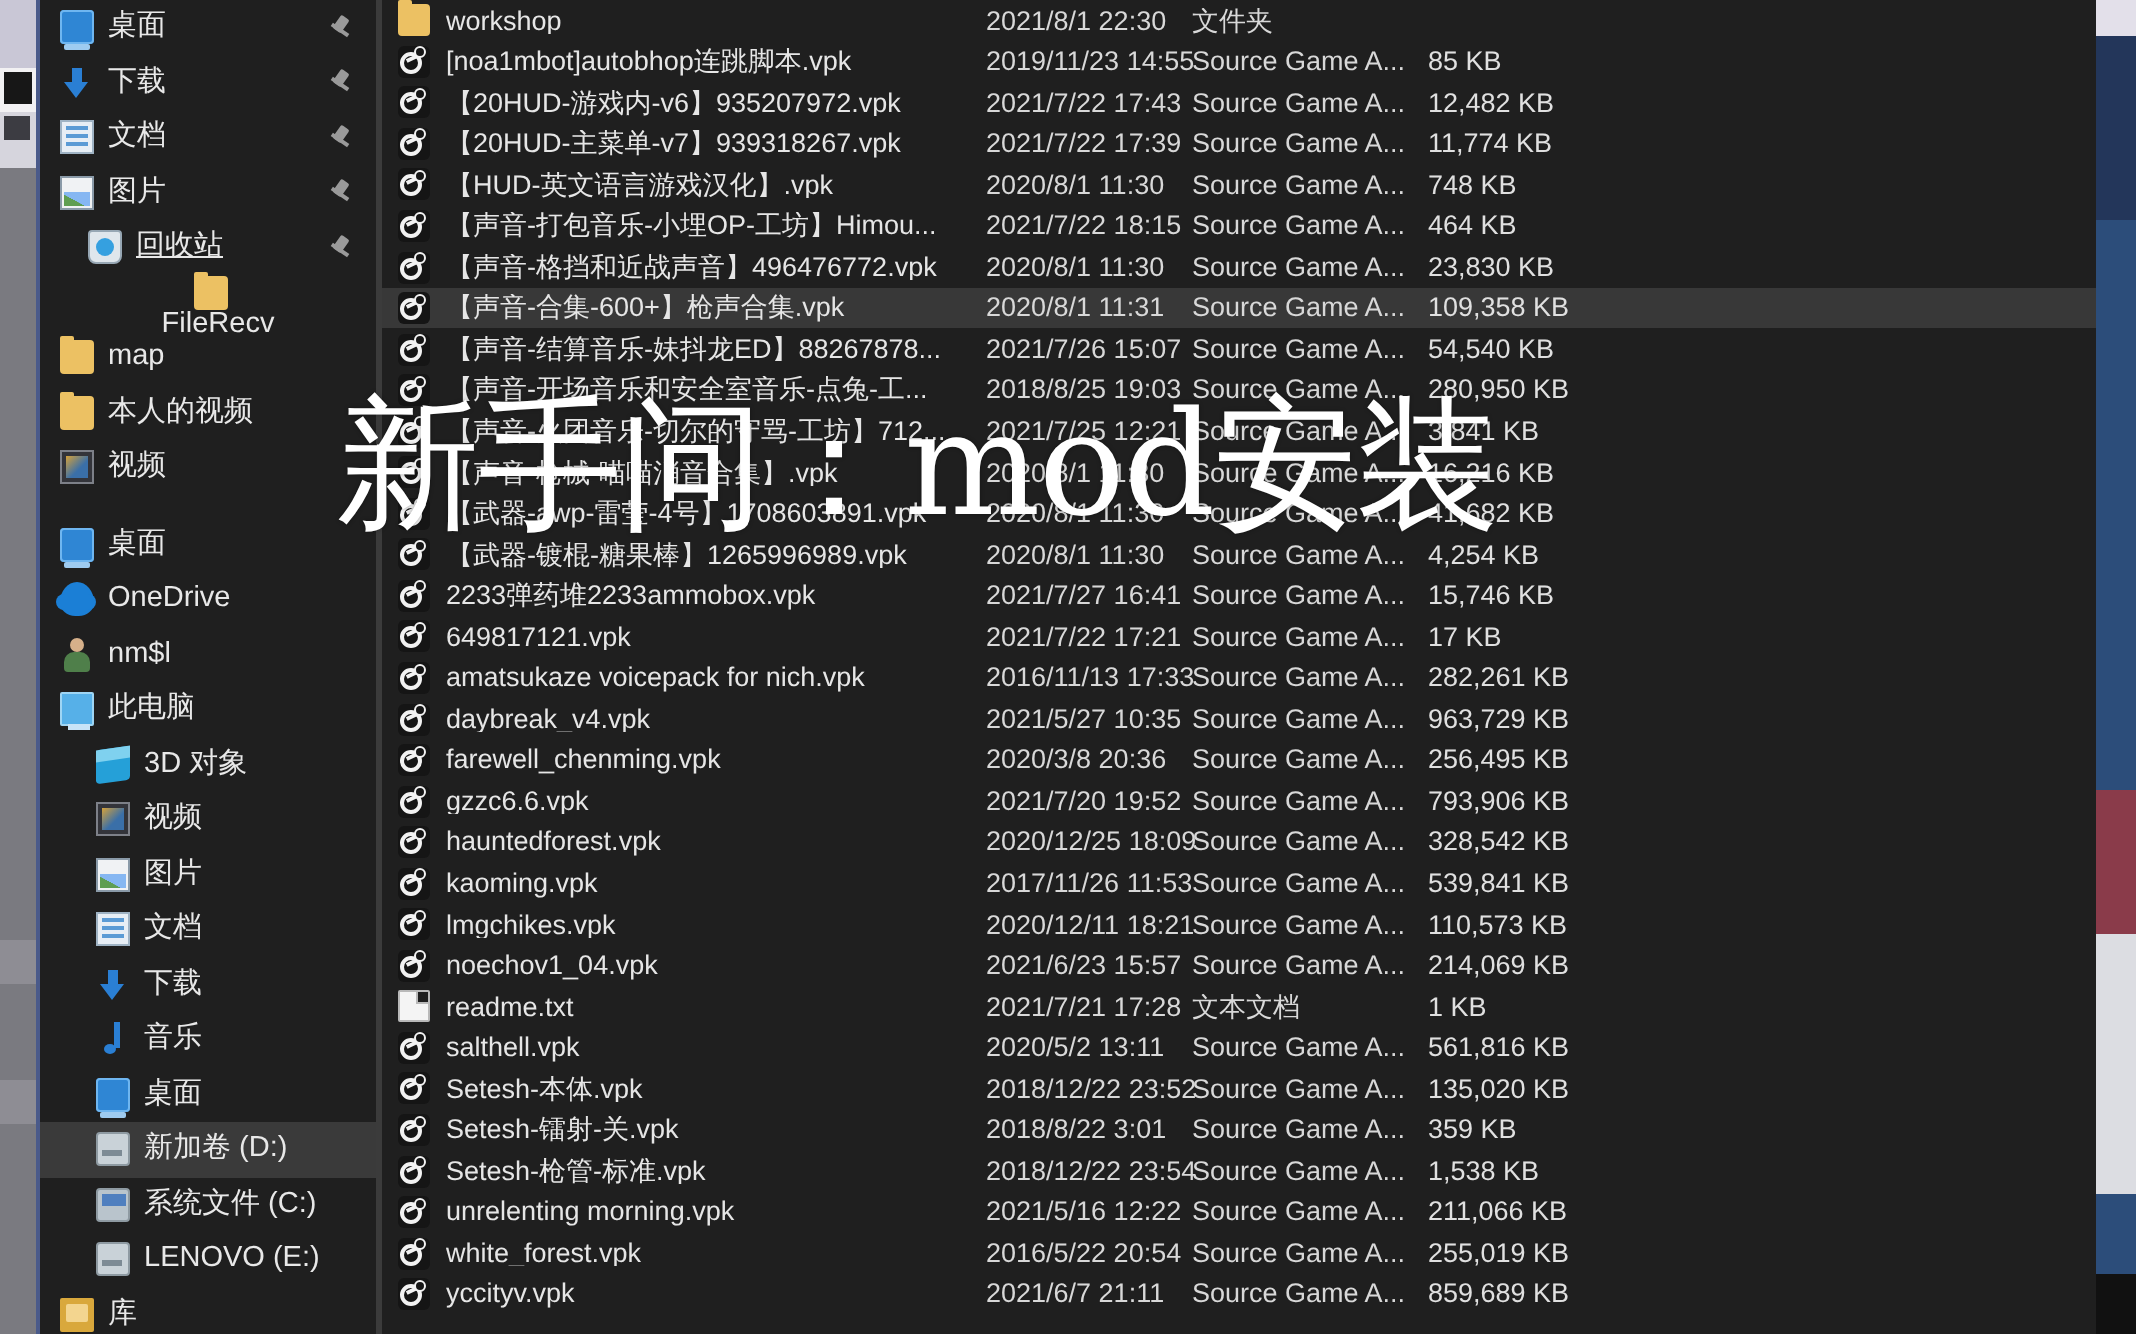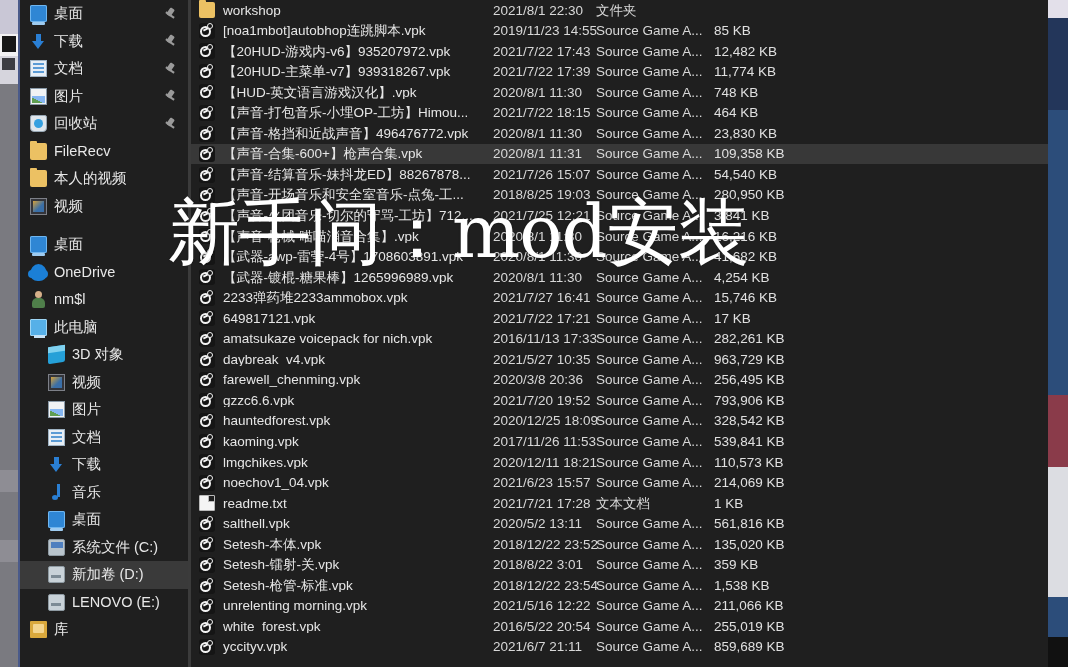--- a/index.html
+++ b/index.html
@@ -155,31 +155,35 @@
         <div class="nav-item" style="padding-left: 10px;">
           <span class="nav-ico ic-doc"></span>
           <span class="nav-label">文档</span>
           <span class="nav-pin ic-pin"></span>
         </div>
         <div class="nav-item" style="padding-left: 10px;">
           <span class="nav-ico ic-pic"></span>
           <span class="nav-label">图片</span>
           <span class="nav-pin ic-pin"></span>
         </div>
-        <div class="nav-item" style="padding-left: 10px;">
+        <div class="nav-item" style="padding-left: 24px; text-decoration: underline;">
           <span class="nav-ico ic-recycle"></span>
           <span class="nav-label">回收站</span>
           <span class="nav-pin ic-pin"></span>
         </div>
-        <div class="nav-item" style="padding-left: 10px;">
+        <div class="nav-item" style="padding-left: 10px; flex-direction: column;">
           <span class="nav-ico ic-folder"></span>
           <span class="nav-label">FileRecv</span>
         </div>
         <div class="nav-item" style="padding-left: 10px;">
           <span class="nav-ico ic-folder"></span>
+          <span class="nav-label">map</span>
+        </div>
+        <div class="nav-item" style="padding-left: 10px;">
+          <span class="nav-ico ic-folder"></span>
           <span class="nav-label">本人的视频</span>
         </div>
         <div class="nav-item" style="padding-left: 10px;">
           <span class="nav-ico ic-video"></span>
           <span class="nav-label">视频</span>
         </div>
         <div class="nav-gap"></div>
         <div class="nav-item" style="padding-left: 10px;">
           <span class="nav-ico ic-desktop"></span>
           <span class="nav-label">桌面</span>
@@ -216,28 +220,28 @@
           <span class="nav-ico ic-download"></span>
           <span class="nav-label">下载</span>
         </div>
         <div class="nav-item" style="padding-left: 28px;">
           <span class="nav-ico ic-music"></span>
           <span class="nav-label">音乐</span>
         </div>
         <div class="nav-item" style="padding-left: 28px;">
           <span class="nav-ico ic-desktop"></span>
           <span class="nav-label">桌面</span>
-        </div>
-        <div class="nav-item" style="padding-left: 28px;">
-          <span class="nav-ico ic-drivesys"></span>
-          <span class="nav-label">系统文件 (C:)</span>
         </div>
         <div class="nav-item selected" style="padding-left: 28px;">
           <span class="nav-ico ic-drive"></span>
           <span class="nav-label">新加卷 (D:)</span>
+        </div>
+        <div class="nav-item" style="padding-left: 28px;">
+          <span class="nav-ico ic-drivesys"></span>
+          <span class="nav-label">系统文件 (C:)</span>
         </div>
         <div class="nav-item" style="padding-left: 28px;">
           <span class="nav-ico ic-drive"></span>
           <span class="nav-label">LENOVO (E:)</span>
         </div>
         <div class="nav-item" style="padding-left: 10px;">
           <span class="nav-ico ic-lib"></span>
           <span class="nav-label">库</span>
         </div>
       </div>

